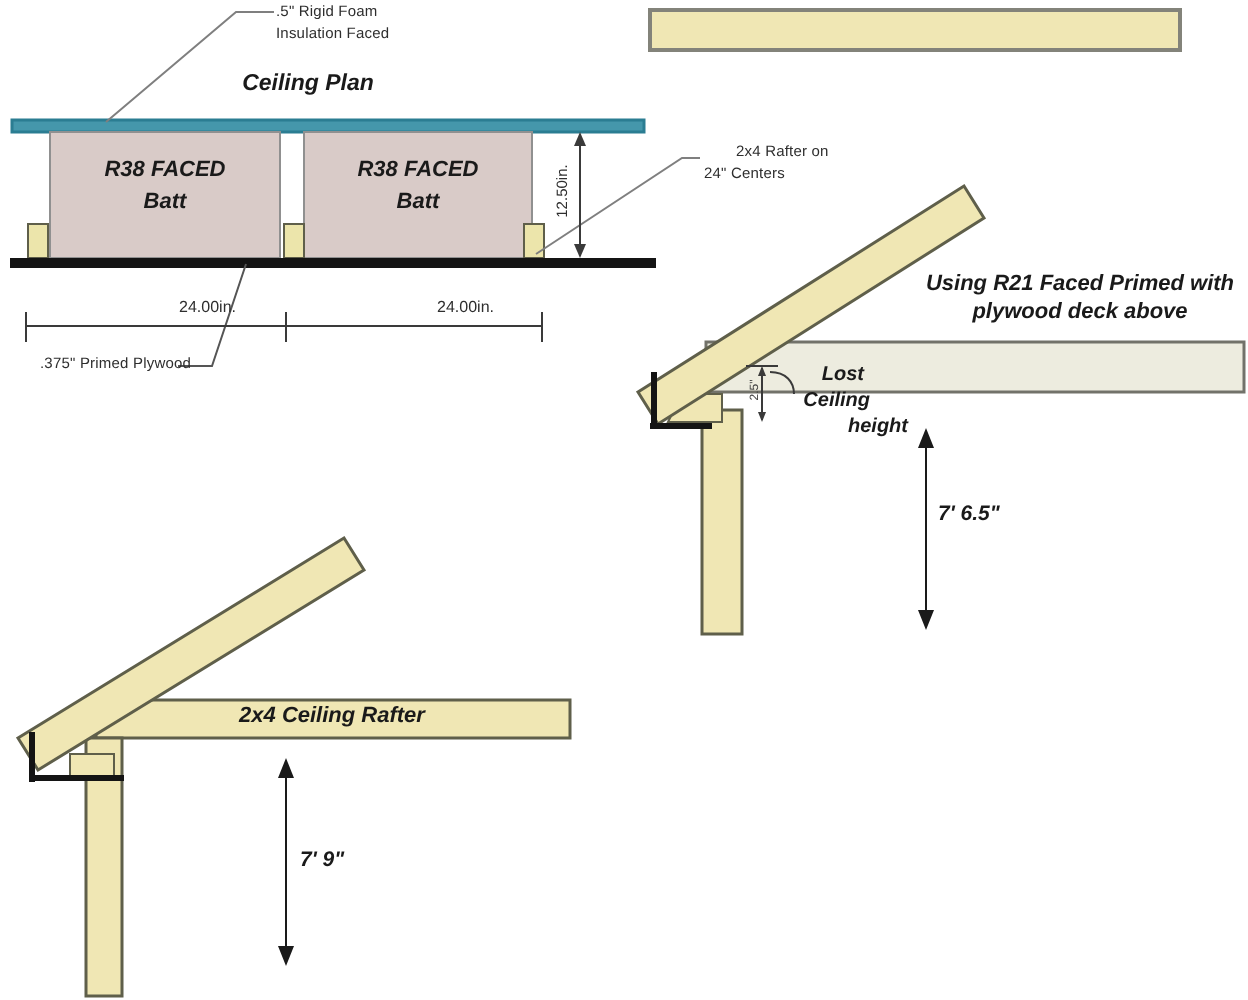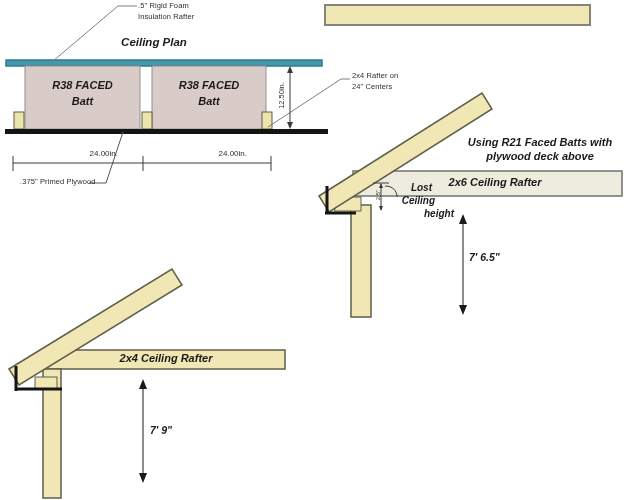--- a/index.html
+++ b/index.html
@@ -15,21 +15,21 @@
   .ctr{text-align:center;white-space:nowrap;}
   .rot{transform:rotate(-90deg);transform-origin:center center;}
   
   .foam1{left:138px;top:1px;}
   .foam2{left:138px;top:12px;}
   .title{left:106px;top:36px;width:96px;font-size:11.5px;}
   .battA1{left:25px;top:79px;width:115px;font-size:11px;}
   .battA2{left:25px;top:95px;width:115px;font-size:11px;}
   .battB1{left:152px;top:79px;width:114px;font-size:11px;}
   .battB2{left:152px;top:95px;width:114px;font-size:11px;}
-  .rnote1{left:352px;top:71px;}
+  .rnote1{left:368px;top:71px;}
   .rnote2{left:352px;top:82px;}
   .dimv{left:259px;top:91px;width:44px;font-size:7.5px;}
   .dim24l{left:38px;top:149px;width:80px;}
   .dim24r{left:167px;top:149px;width:80px;}
   .ply{left:20px;top:177px;}
   .cap1{left:459px;top:136px;width:162px;font-size:11px;}
   .cap2{left:459px;top:150px;width:162px;font-size:11px;}
   .r26{left:390px;top:176px;width:210px;font-size:11px;}
   .lost1{left:392px;top:182px;width:40px;font-size:10px;text-align:right;}
   .lost2{left:389px;top:195px;width:46px;font-size:10px;text-align:right;}
@@ -97,39 +97,38 @@
     <polygon points="9,369 172,269 182,285 19,385" fill="#f0e7b4" stroke="#5f5f4a" stroke-width="1.5"></polygon>
     <line x1="16" y1="366" x2="16" y2="391" stroke="#141414" stroke-width="3"></line>
     <line x1="15" y1="389" x2="62" y2="389" stroke="#141414" stroke-width="3"></line>
 
     <line x1="143" y1="384" x2="143" y2="478" stroke="#1a1a1a" stroke-width="1"></line>
     <polygon points="143,379 139,389 147,389" fill="#1a1a1a"></polygon>
     <polygon points="143,483 139,473 147,473" fill="#1a1a1a"></polygon>
   </svg>
 
   <div class="lbl sm foam1">.5" Rigid Foam</div>
-  <div class="lbl sm foam2">Insulation Rafter</div>
+  <div class="lbl sm foam2">Insulation Faced</div>
   <div class="lbl bold ctr title">Ceiling Plan</div>
 
   <div class="lbl bold ctr battA1">R38 FACED</div>
   <div class="lbl bold ctr battA2">Batt</div>
   <div class="lbl bold ctr battB1">R38 FACED</div>
   <div class="lbl bold ctr battB2">Batt</div>
 
   <div class="lbl sm rnote1">2x4 Rafter on</div>
   <div class="lbl sm rnote2">24" Centers</div>
 
   <div class="lbl ctr rot dimv">12.50in.</div>
   <div class="lbl dim dim24l">24.00in.</div>
   <div class="lbl dim dim24r">24.00in.</div>
   <div class="lbl sm ply">.375" Primed Plywood</div>
 
-  <div class="lbl bold ctr cap1">Using R21 Faced Batts with</div>
+  <div class="lbl bold ctr cap1">Using R21 Faced Primed with</div>
   <div class="lbl bold ctr cap2">plywood deck above</div>
-  <div class="lbl bold ctr r26">2x6 Ceiling Rafter</div>
 
   <div class="lbl bold ctr lost1">Lost</div>
   <div class="lbl bold ctr lost2">Ceiling</div>
   <div class="lbl bold ctr lost3">height</div>
   <div class="lbl ctr rot lostd">2.5"</div>
 
   <div class="lbl bold h765">7' 6.5"</div>
 
   <div class="lbl bold ctr r24">2x4 Ceiling Rafter</div>
   <div class="lbl bold h79">7' 9"</div>

